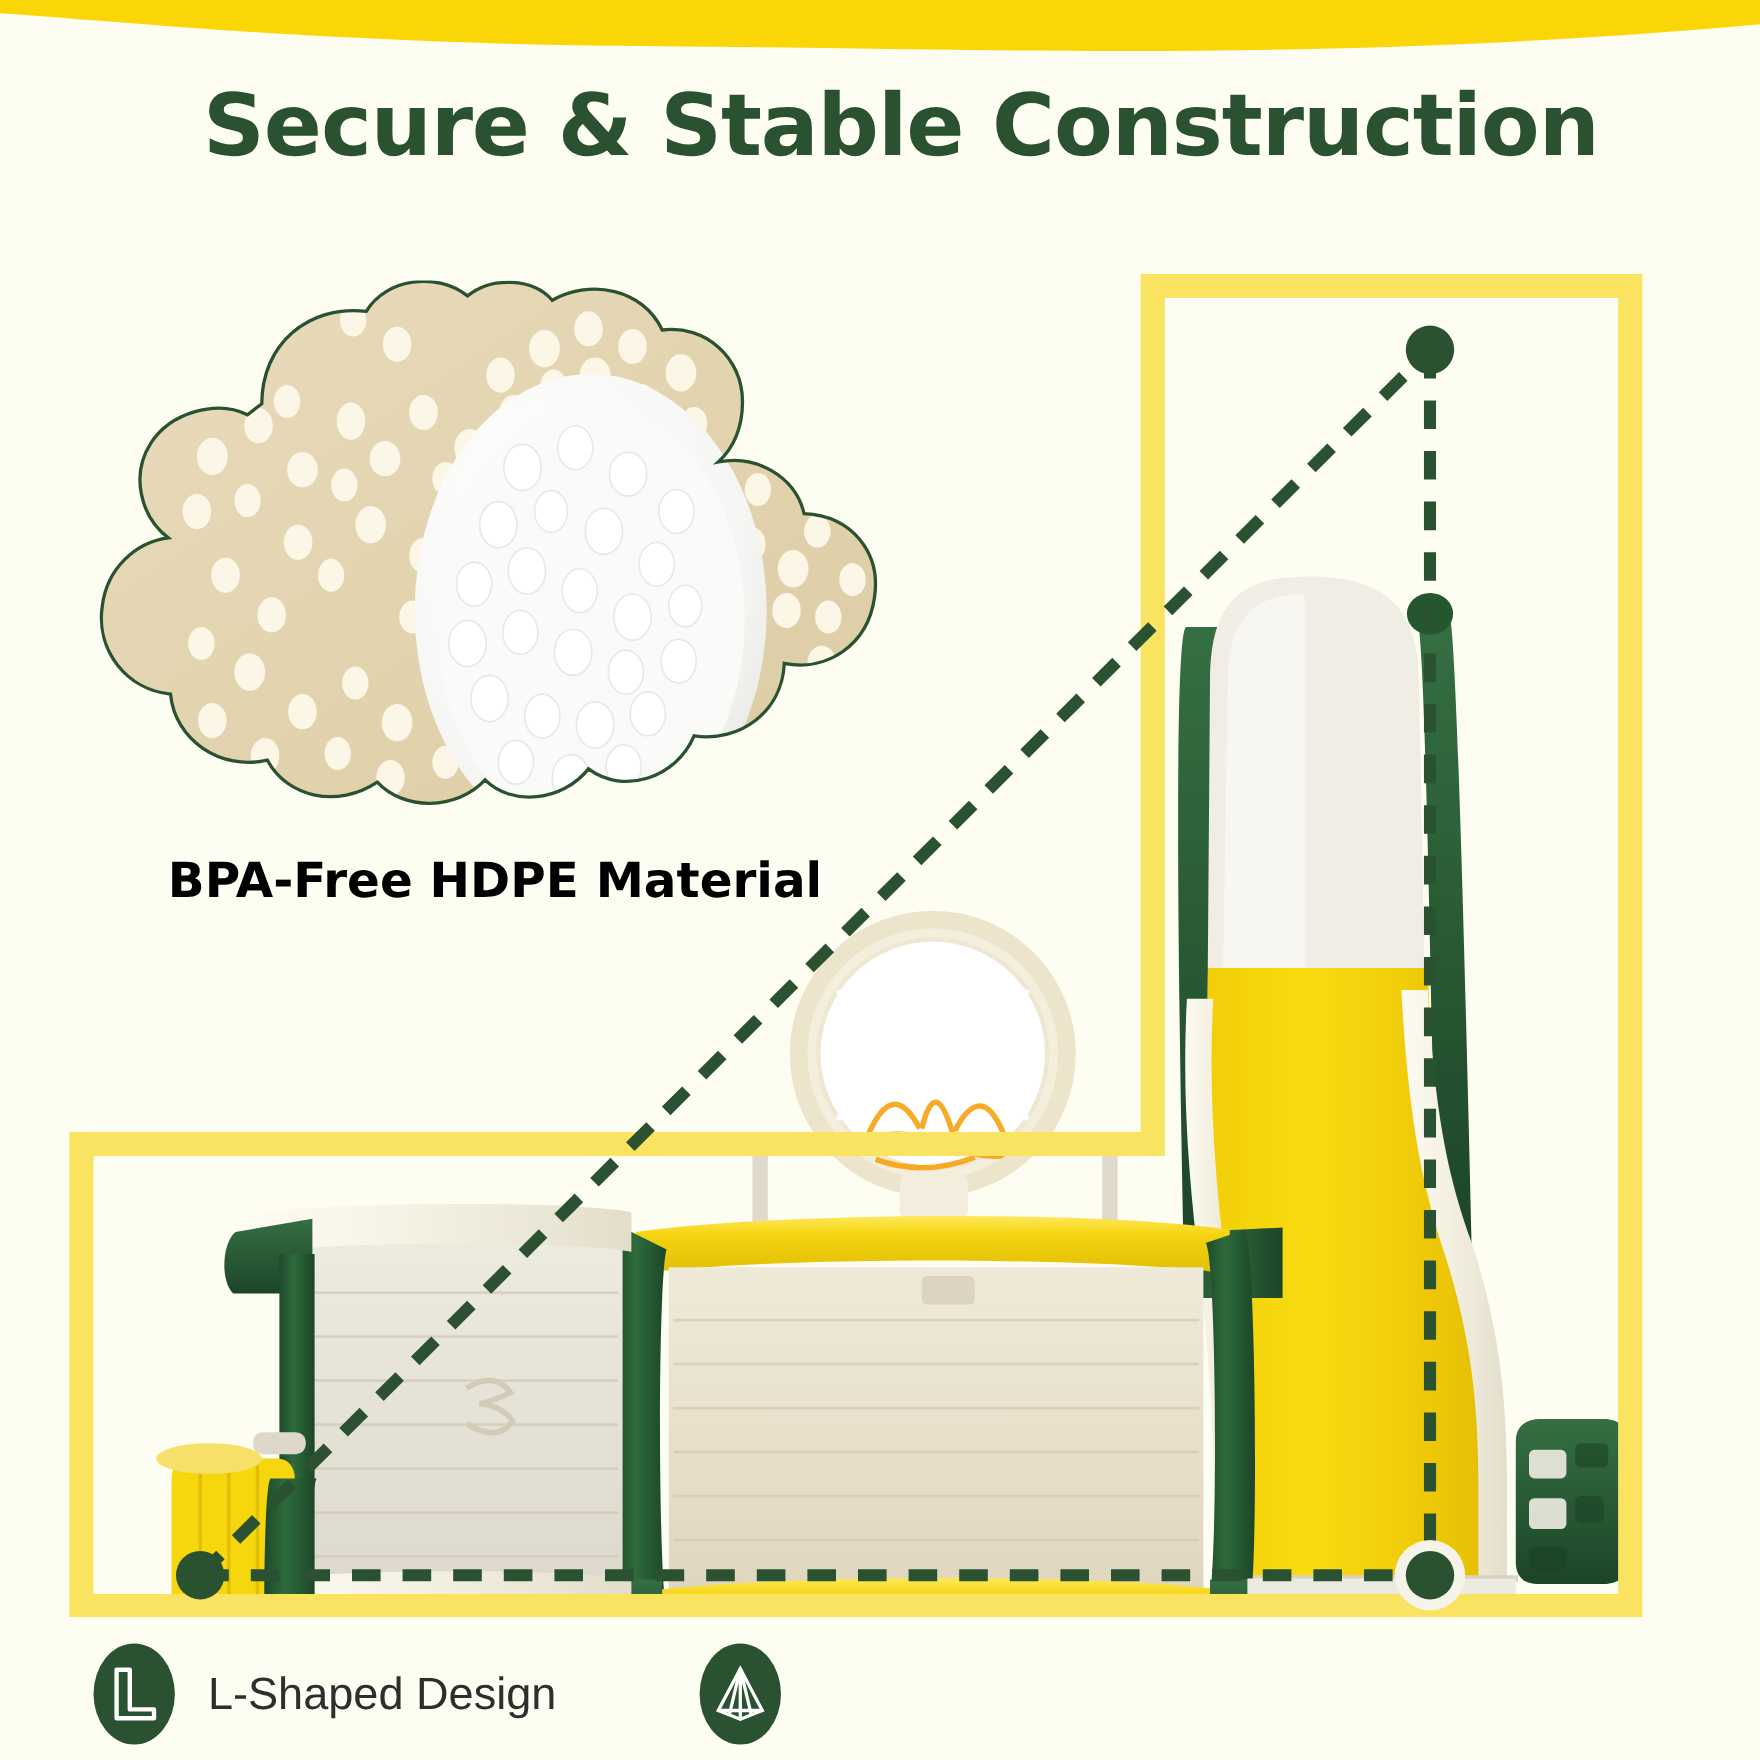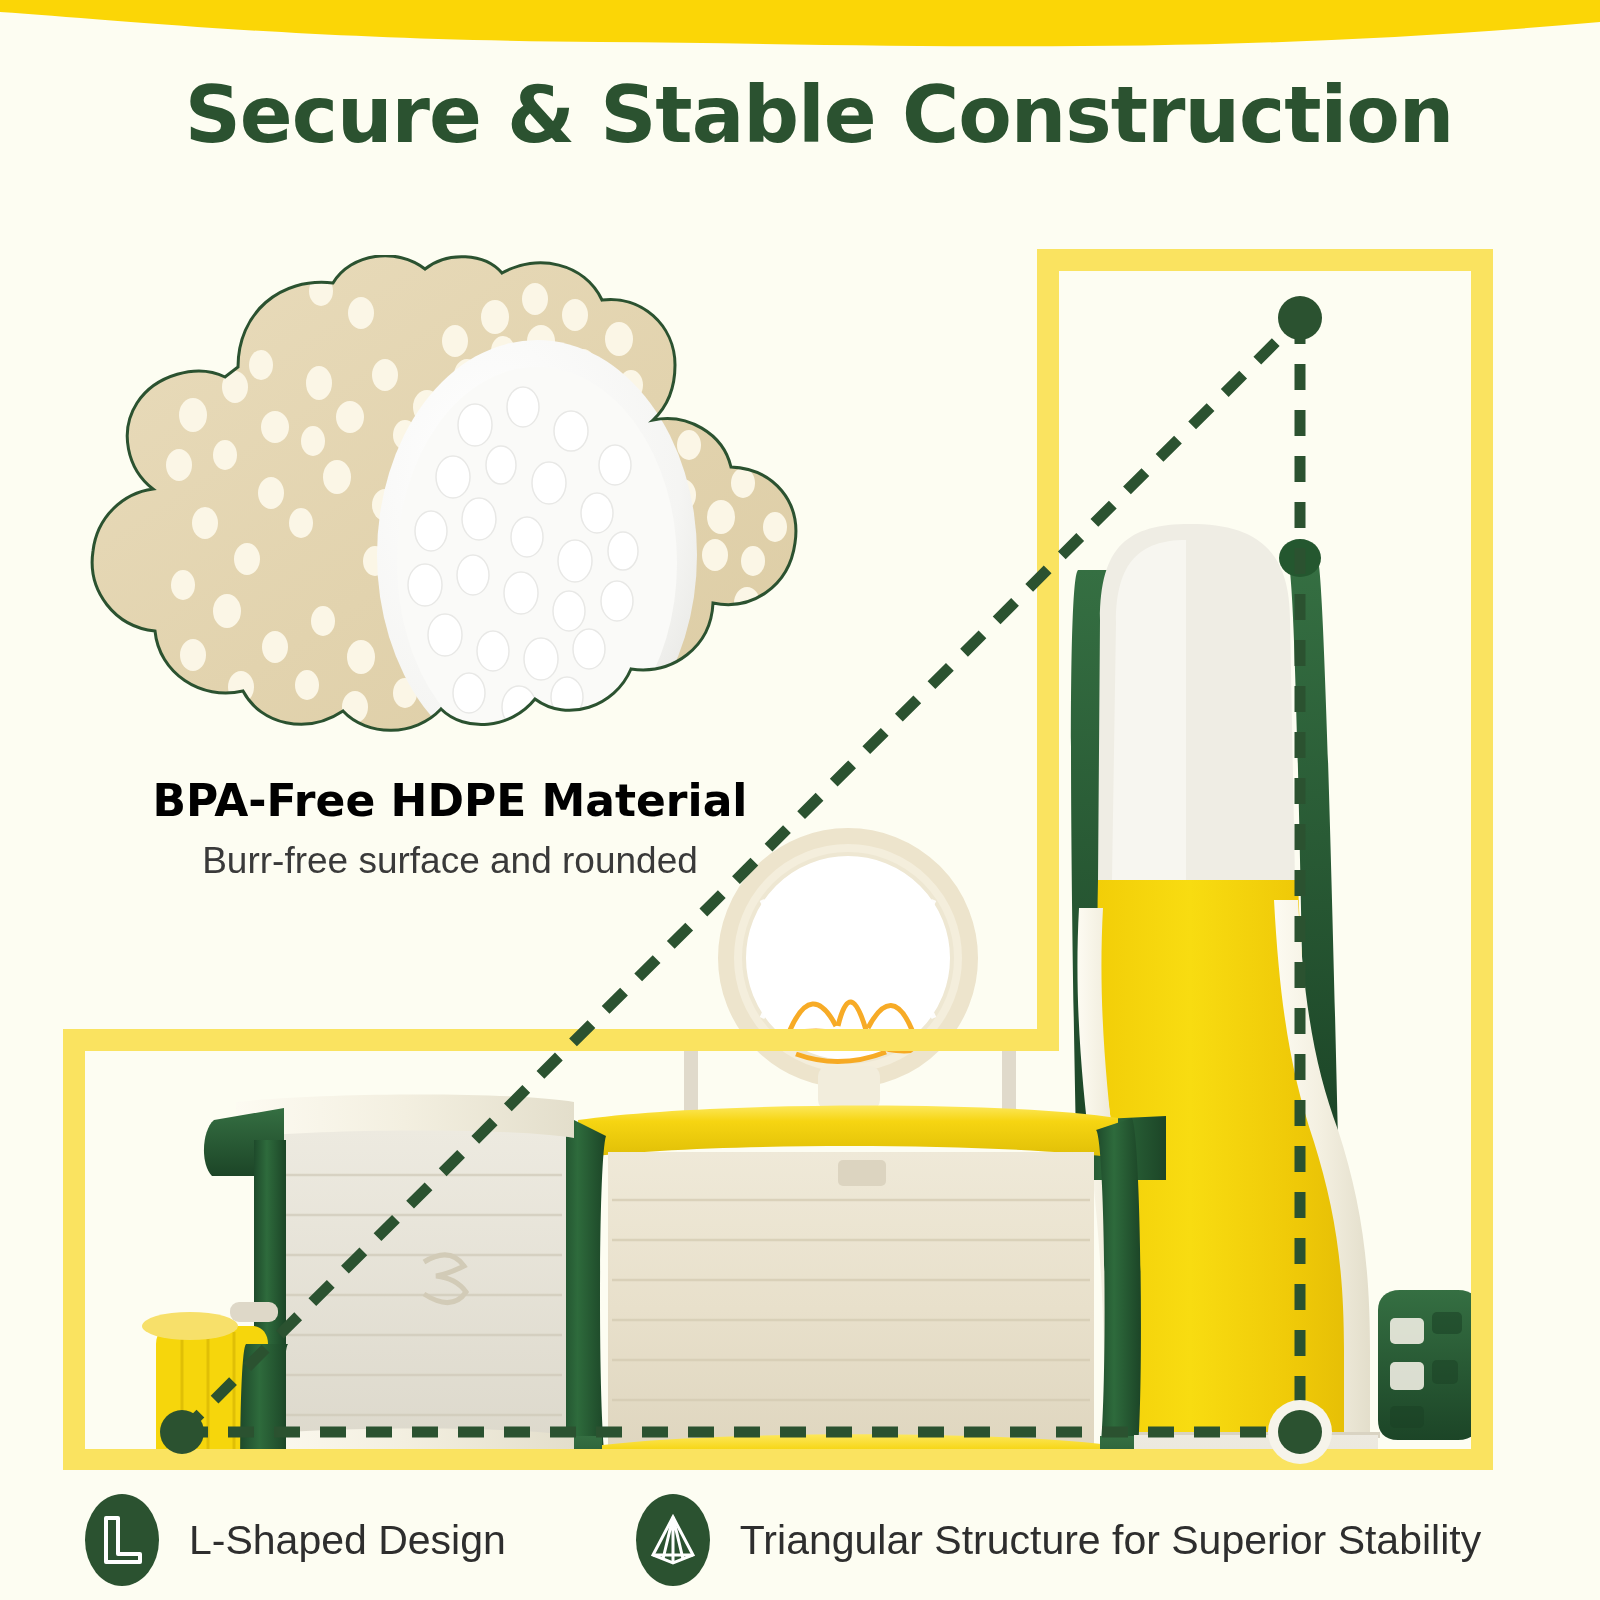--- a/index.html
+++ b/index.html
@@ -223,21 +223,20 @@
            C232,480 186,470 168,436
            C126,446 84,418 80,376
            C40,372 12,336 18,296
            C22,262 48,238 78,234
            C52,214 44,176 62,148
            C80,120 122,108 150,122 Z" fill="none" stroke="#2B5230" stroke-width="3"></path>
 </svg>
 
 <div id="material-heading">BPA-Free HDPE Material</div>
 <div id="material-desc">
-  <div>Burr-free surface and rounded</div>
 </div>
 
 <svg id="product-stage" viewBox="0 0 1600 1220">
   <defs>
     <linearGradient id="gSlide" x1="0" y1="0" x2="1" y2="0">
       <stop offset="0%" stop-color="#F2CE08"></stop>
       <stop offset="35%" stop-color="#F8DC11"></stop>
       <stop offset="75%" stop-color="#EFC908"></stop>
       <stop offset="100%" stop-color="#E3BC05"></stop>
     </linearGradient>
@@ -449,16 +448,15 @@
     <div class="feature-label">L-Shaped Design</div>
   </div>
 
   <div class="feature" id="feature-1">
     <div class="feature-badge">
       <svg width="48" height="54" viewBox="0 0 48 54">
         <path d="M24,4 L44,42 L24,50 L4,42 Z" fill="none" stroke="#FFFFFF" stroke-width="3"></path>
         <path d="M24,4 L24,50 M4,42 L44,42 M24,4 L14,46 M24,4 L34,46" fill="none" stroke="#FFFFFF" stroke-width="3"></path>
       </svg>
     </div>
-    <div class="feature-label">Triangular Structure for Superior Stability</div>
   </div>
 
 </div>
 
 </body></html>

